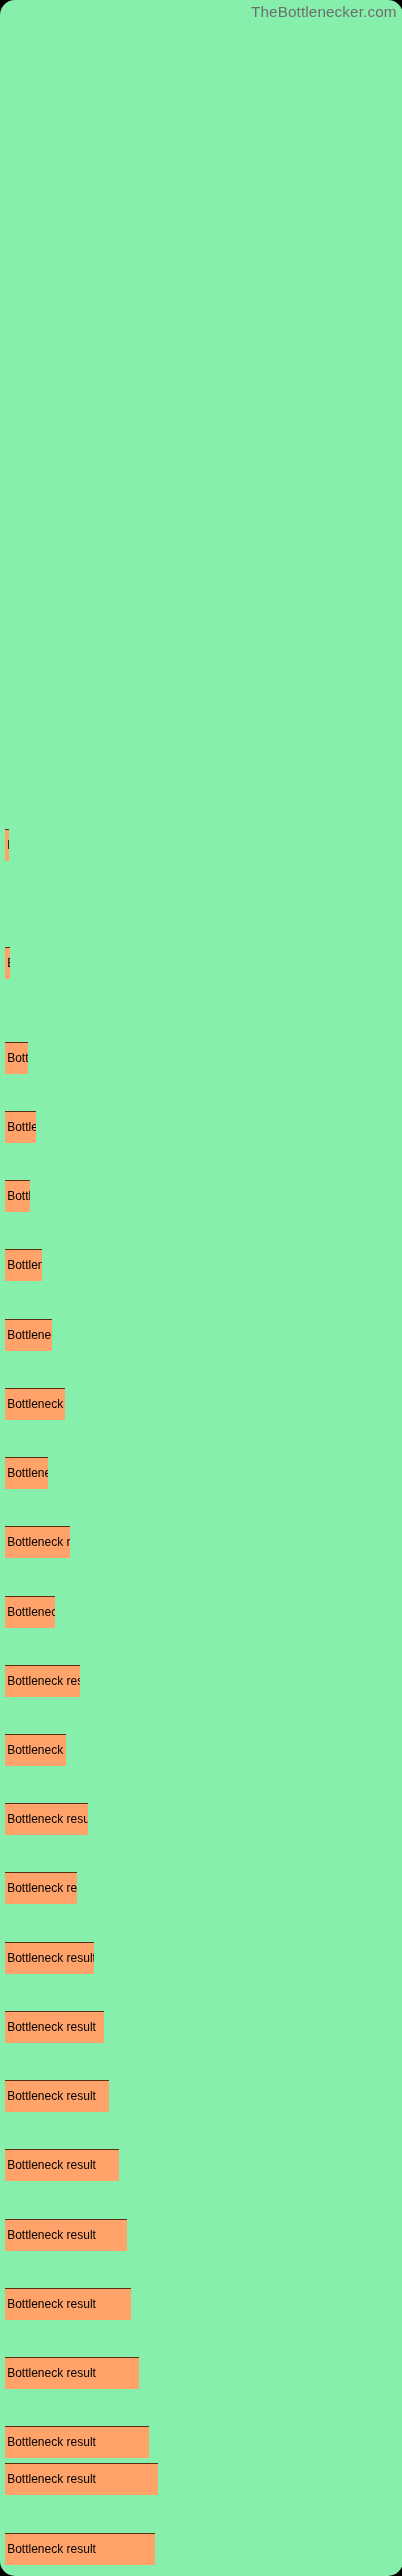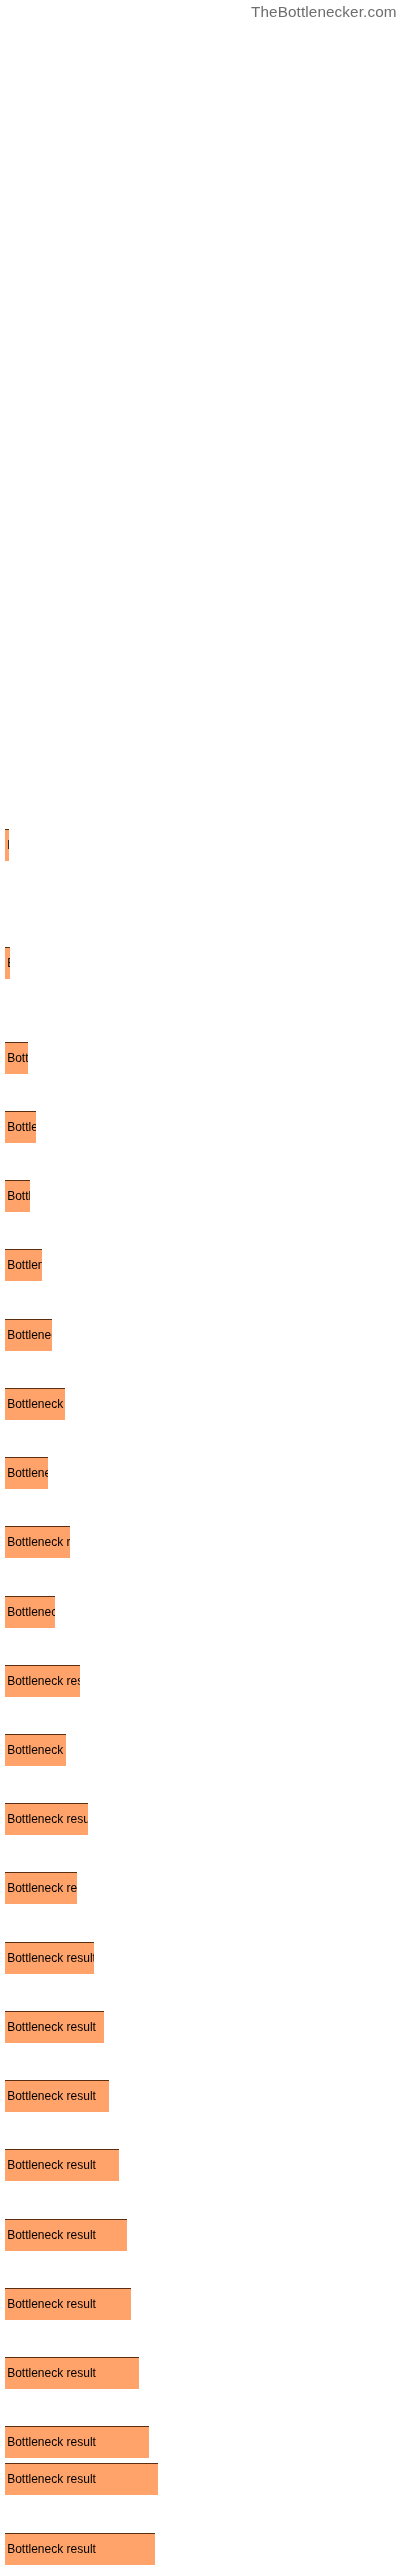--- a/index.html
+++ b/index.html
@@ -16,21 +16,22 @@
     font-family: "Liberation Sans", sans-serif;
     -webkit-font-smoothing: antialiased;
   }
 
   #chart-root {
     position: absolute;
     left: 0;
     top: 0;
     width: 403px;
     height: 2576px;
-    background: #ffffff;
+    background: #86efac;
+    border-radius: 15px;
   }
 
   
   #site-title {
     position: absolute;
     right: 6.4px;
     top: 2.4px;
     font-size: 15.3px;
     line-height: 19.3px;
     color: #6e6e6e;

